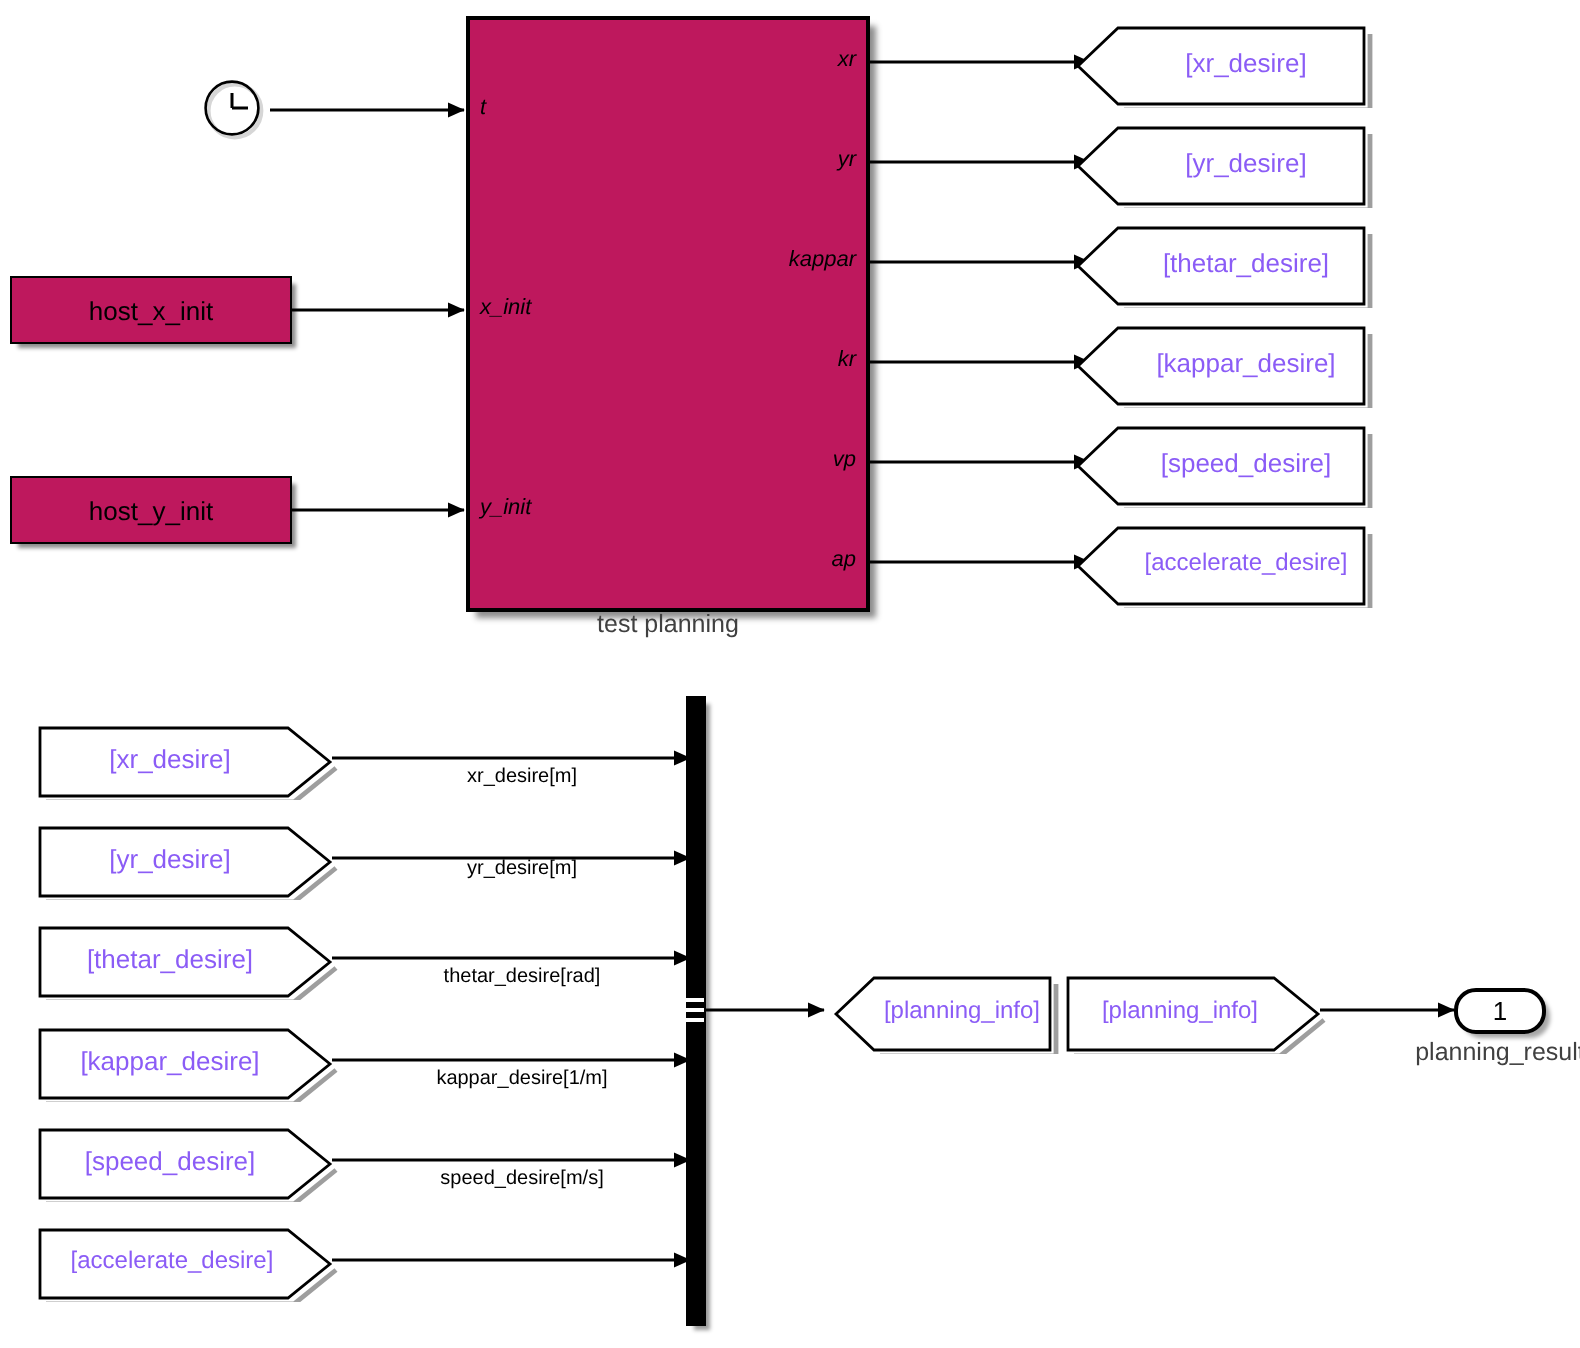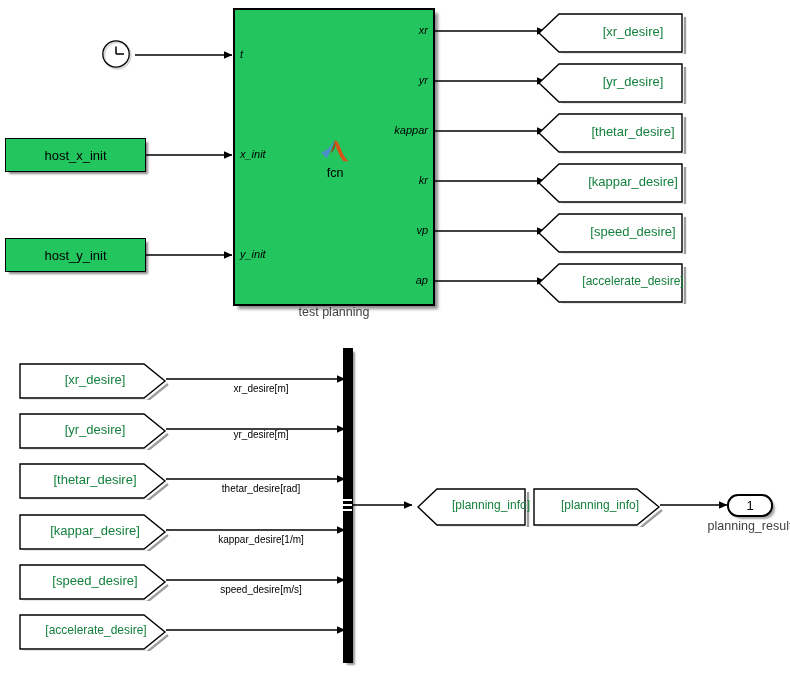--- a/index.html
+++ b/index.html
@@ -22,21 +22,21 @@
   #wires {
     position: absolute;
     left: 0; top: 0;
     width: 790px; height: 674px;
     pointer-events: none;
   }
   
   .blk {
     position: absolute;
     box-sizing: border-box;
-    background: #22c55e;
+    background: #be185d;
     display: flex;
     align-items: center;
     justify-content: center;
     color: #000;
   }
   .rect-blk {
     border: 1px solid #000;
     box-shadow: 3px 3px 2px -1px rgba(0,0,0,0.45);
     font-size: 13px;
   }
@@ -44,27 +44,27 @@
     border: 2px solid #000;
     box-shadow: 4px 4px 3px -1px rgba(0,0,0,0.45);
   }
   
   .shape-blk {
     position: absolute;
   }
   .shape-blk svg { display: block; }
   .shape-label {
     position: absolute;
-    left: 13px; top: 0;
+    left: 3px; top: 0;
     width: 100%; height: 100%;
     display: flex;
     align-items: center;
     justify-content: center;
     font-size: 13px;
-    color: #15803d;
+    color: #8b5cf6;
     pointer-events: none;
     white-space: nowrap;
   }
   .goto-label { padding-left: 20px; box-sizing: border-box; }
   .from-label { padding-right: 20px; box-sizing: border-box; }
 
   
   .port-label {
     position: absolute;
     font-size: 11px;
@@ -193,31 +193,20 @@
   <div class="port-label port-in" style="left:240px; top:148px;">x_init</div>
   <div class="port-label port-in" style="left:240px; top:248px;">y_init</div>
 
   <div class="port-label port-out" style="left:328px; top:24px; width:100px;">xr</div>
   <div class="port-label port-out" style="left:328px; top:74px; width:100px;">yr</div>
   <div class="port-label port-out" style="left:328px; top:124px; width:100px;">kappar</div>
   <div class="port-label port-out" style="left:328px; top:174px; width:100px;">kr</div>
   <div class="port-label port-out" style="left:328px; top:224px; width:100px;">vp</div>
   <div class="port-label port-out" style="left:328px; top:274px; width:100px;">ap</div>
 
-  <div class="fcn-icon" style="left:305px; top:139px; width:60px;">
-    <svg width="30" height="28" viewBox="0 0 30 28" style="display:block;margin:0 auto;">
-      <path d="M1,13.2 C6,12.2 8.6,9.6 11.4,5.6 C12.6,3.9 13.6,2.4 14.8,1.6
-               C13.3,4.2 11.6,8.2 10.2,12.0 C9.2,14.6 8.0,17.4 6.6,19.2 Z" fill="#4d8fc9"></path>
-      <path d="M14.8,1.6 C16.6,1.1 17.9,3.0 19.3,6.3 C21.4,11.2 23.6,18.2 28.6,22.2
-               L23.4,22.2 C20.2,18.6 18.4,13.4 16.6,9.4 C15.8,7.5 15.2,5.0 14.8,1.6 Z" fill="#d95319"></path>
-      <path d="M14.8,1.6 C14.0,5.6 12.0,10.6 10.2,14.4 C12.0,13.2 13.6,11.0 14.9,8.2
-               C15.4,6.0 15.1,3.6 14.8,1.6 Z" fill="#a2401a"></path>
-    </svg>
-    <div class="fcn-text">fcn</div>
-  </div>
 
   <div class="caption" style="left:234px; top:305px; width:200px;">test planning</div>
 
   <div class="shape-blk" style="left:537px; top:12px; width:146px; height:38px;">
     <svg width="150" height="42" viewBox="0 0 150 42">
       <path d="M2,21 L22,2 L145,2 L145,40 L22,40 Z" fill="#fff" stroke="#000" stroke-width="1.4" style="filter:none"></path>
       <path d="M5,24 L25,5" stroke="none"></path>
       <path d="M25,43 L148,43 L148,5" fill="none" stroke="#000" stroke-opacity="0.38" stroke-width="2.4"></path>
     </svg>
     <div class="shape-label goto-label">[xr_desire]</div>

